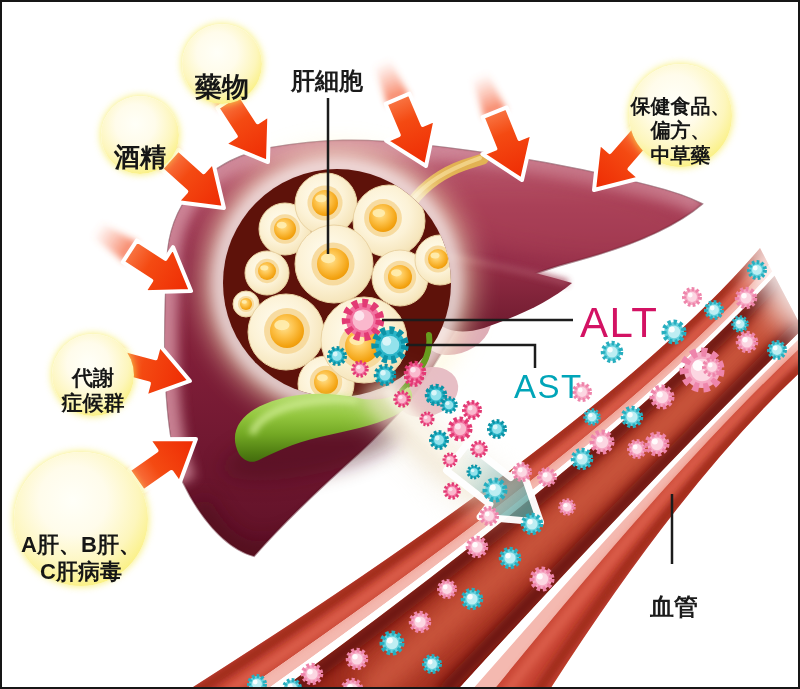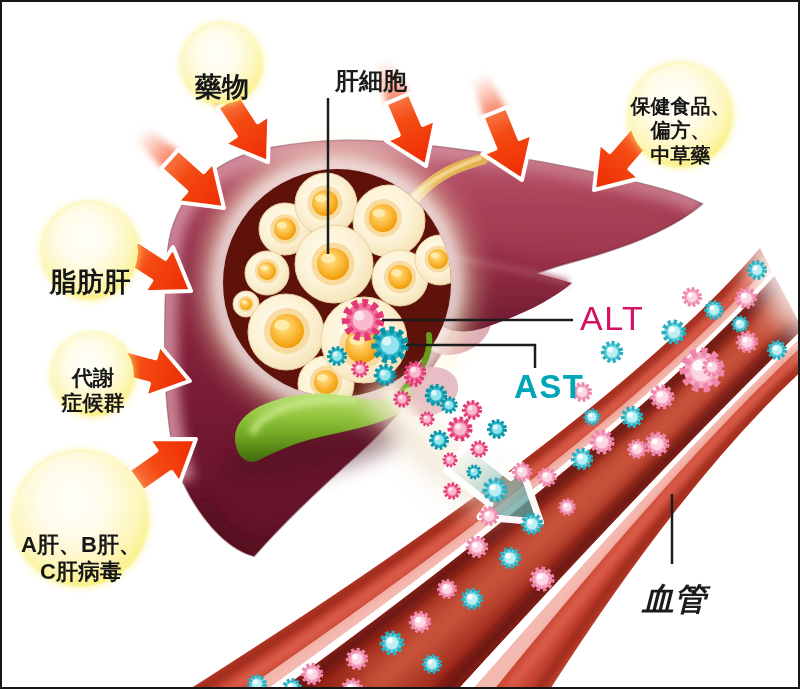--- a/index.html
+++ b/index.html
@@ -12,21 +12,21 @@
   .bubble{
     position:absolute;border-radius:50%;
     display:flex;align-items:flex-end;justify-content:center;
     color:#161616;font-weight:700;text-align:center;line-height:1.22;
     background:radial-gradient(circle at 44% 36%, #fffff8 0%, #fffceb 30%, #fdf6bc 58%, #faf080 78%, #f7ea49 92%, #f3e334 100%);
     box-shadow:0 0 7px 1px rgba(246,233,70,.65);
   }
   .bubble span{display:block;width:100%;white-space:pre-line;text-align:center;}
   .lbl{position:absolute;color:#1b1b1b;font-weight:600;white-space:nowrap;}
   .lbl-alt{color:#d31263;font-weight:500;letter-spacing:1.5px;}
-  .lbl-ast{color:#00a5b8;font-weight:700;letter-spacing:1.5px;}
+  .lbl-ast{color:#00a5b8;font-weight:400;letter-spacing:1.5px;}
 </style>
 </head>
 <body>
 
 <div class="stage">
 
 <svg width="800" height="689" viewBox="0 0 800 689">
   <defs id="defs">
     <filter id="b3" x="-60%" y="-60%" width="220%" height="220%">
           <feGaussianBlur stdDeviation="3"></feGaussianBlur>
@@ -608,38 +608,38 @@
       </g>
 
   <g stroke="#1c1c1c" stroke-width="2.5" fill="none">
     <path d="M326,96 L326,252"></path>
     <path d="M380,318 L571,318"></path>
     <path d="M404,343 L533,343 L533,366"></path>
     <path d="M670,492 L670,562"></path>
   </g>
 </svg>
 
+<div class="bubble" style="left:99px;top:94px;width:78px;height:78px;font-size:26px;">
+      <span>酒精</span>
+    </div>
 <div class="bubble" style="left:180px;top:22px;width:80px;height:80px;font-size:27px;">
       <span>藥物</span>
     </div>
 <div class="bubble" style="left:627px;top:62px;width:103px;height:103px;font-size:20px;">
       <span>保健食品、
 偏方、
 中草藥</span>
-    </div>
-<div class="bubble" style="left:40px;top:201px;width:96px;height:96px;font-size:27px;">
-      <span>脂肪肝</span>
     </div>
 <div class="bubble" style="left:50px;top:332px;width:82px;height:82px;font-size:21px;">
       <span>代謝
 症候群</span>
     </div>
 <div class="bubble" style="left:12px;top:450px;width:134px;height:134px;font-size:22px;">
       <span>A肝、B肝、
 C肝病毒</span>
     </div>
 
-<div class="lbl" style="left:325px;top:63px;font-size:24px;transform:translateX(-50%);margin-left:44px;">肝細胞</div>
-<div class="lbl lbl-alt" style="left:578px;top:297px;font-size:34px;">ALT</div>
+<div class="lbl" style="left:325px;top:63px;font-size:24px;transform:translateX(-50%);">肝細胞</div>
+<div class="lbl lbl-alt" style="left:578px;top:297px;font-size:42px;">ALT</div>
 <div class="lbl lbl-ast" style="left:512px;top:366px;font-size:33px;">AST</div>
-<div class="lbl" style="left:672px;top:576px;font-size:32px;transform:translateX(-50%);font-style:italic;">血管</div>
+<div class="lbl" style="left:672px;top:589px;font-size:24px;transform:translateX(-50%);">血管</div>
 
 </div>
 
 </body></html>

